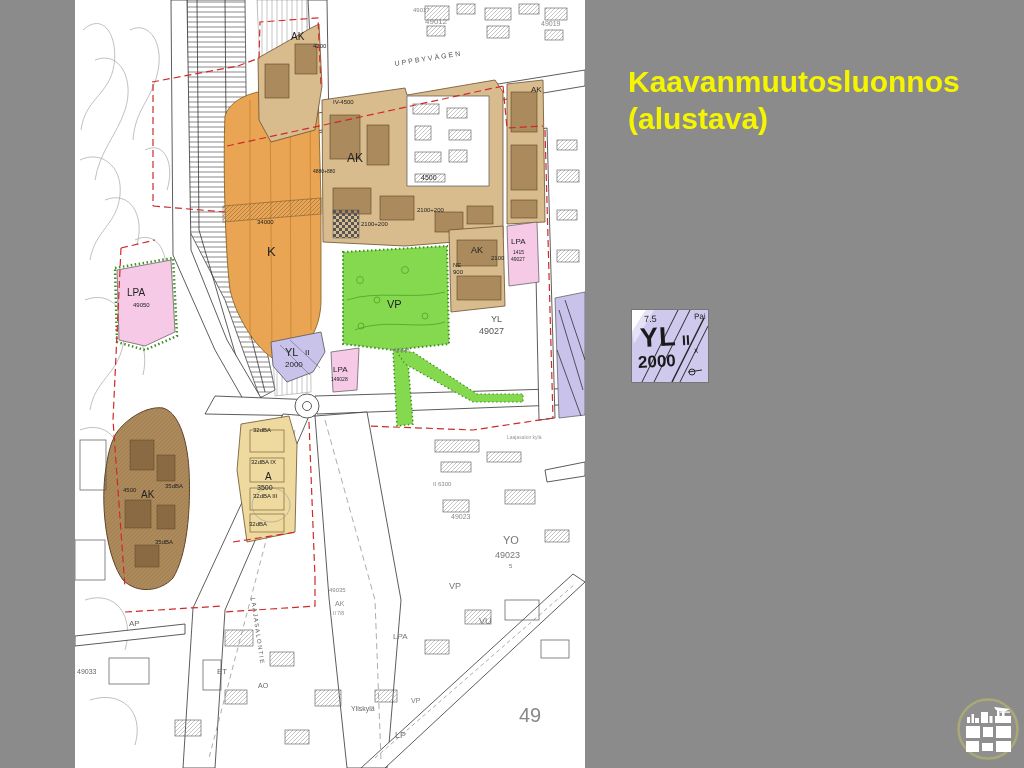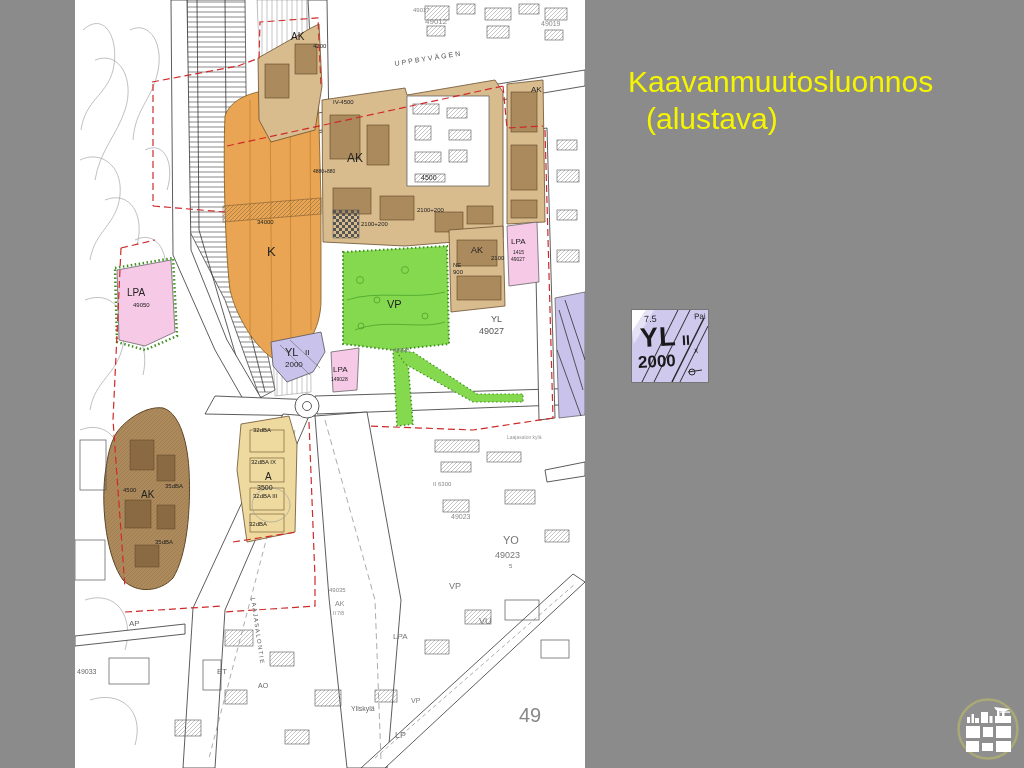--- a/index.html
+++ b/index.html
@@ -2,21 +2,21 @@
 <html><head>
 <meta charset="utf-8">
 <style>
   html,body{margin:0;padding:0;}
   body{width:1024px;height:768px;overflow:hidden;background:#8b8b8b;
        font-family:"Liberation Sans", sans-serif;}
   .slide{position:relative;width:1024px;height:768px;background:#8b8b8b;}
   .map-panel{position:absolute;left:75px;top:0;width:510px;height:768px;background:#fff;}
   .map-panel svg{display:block;}
   .slide-title{position:absolute;left:628px;top:64px;width:380px;
-       font-size:30px;line-height:1.22;font-weight:400;letter-spacing:0px;}
+       font-size:30px;line-height:1.22;font-weight:700;letter-spacing:0px;}
   .legend{position:absolute;left:632px;top:310px;width:340px;height:74px;}
   .legend-tile{position:absolute;left:0;top:0;width:76px;height:72px;overflow:hidden;
        box-shadow:0 0 0 1px rgba(0,0,0,0.15);}
   .legend-tile svg{position:absolute;left:0;top:0;}
   .legend-tile .tt{position:absolute;color:#1a1a1a;font-family:"Liberation Sans",sans-serif;
        transform:rotate(-3deg);}
   .t-75{left:12px;top:4px;font-size:9px;}
   .t-yl{left:8px;top:12px;font-size:27px;font-weight:700;letter-spacing:1px;}
   .t-ii{left:50px;top:22px;font-size:14px;font-weight:700;}
   .t-x{left:62px;top:36px;font-size:8px;}
@@ -329,21 +329,21 @@
         <text x="320" y="738" font-size="9" fill="#777">LP</text>
         <text x="444" y="722" font-size="20" fill="#888">49</text>
         <text x="336" y="703" font-size="7" fill="#777">VP</text>
         <text x="432" y="439" font-size="5" fill="#999">Laajasalon kylä</text>
       </g>
     </svg>
   </div>
 
   <div class="slide-title">
     <div style="color:#f5f500;">Kaavanmuutosluonnos</div>
-    <div style="color:#f5f500;margin-left:18px;">(alustava)</div>
+    <div style="color:#f5f500;">(alustava)</div>
   </div>
 
   <div class="legend">
     <div class="legend-tile" style="background:#cfc9ee;">
       <svg width="76" height="72" viewBox="0 0 76 72">
         <polygon points="0,0 14,0 0,22" fill="#ffffff"></polygon>
         <polygon points="0,22 14,0 22,0 2,34" fill="#e6e2f6"></polygon>
         <line x1="10" y1="72" x2="46" y2="0" stroke="#2a2a2a" stroke-width="1"></line>
         <line x1="22" y1="72" x2="58" y2="0" stroke="#2a2a2a" stroke-width="1"></line>
         <line x1="40" y1="72" x2="72" y2="8" stroke="#2a2a2a" stroke-width="1.5"></line>

